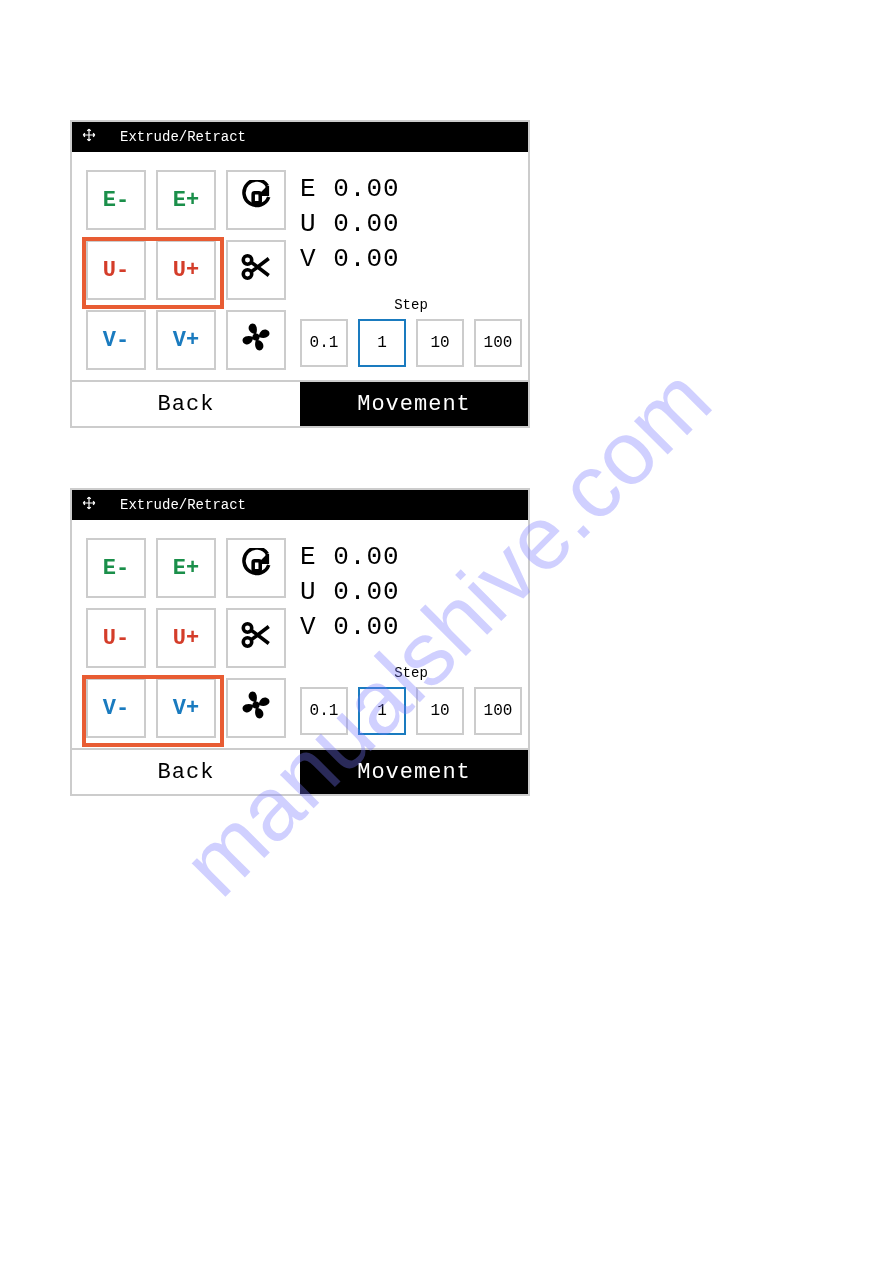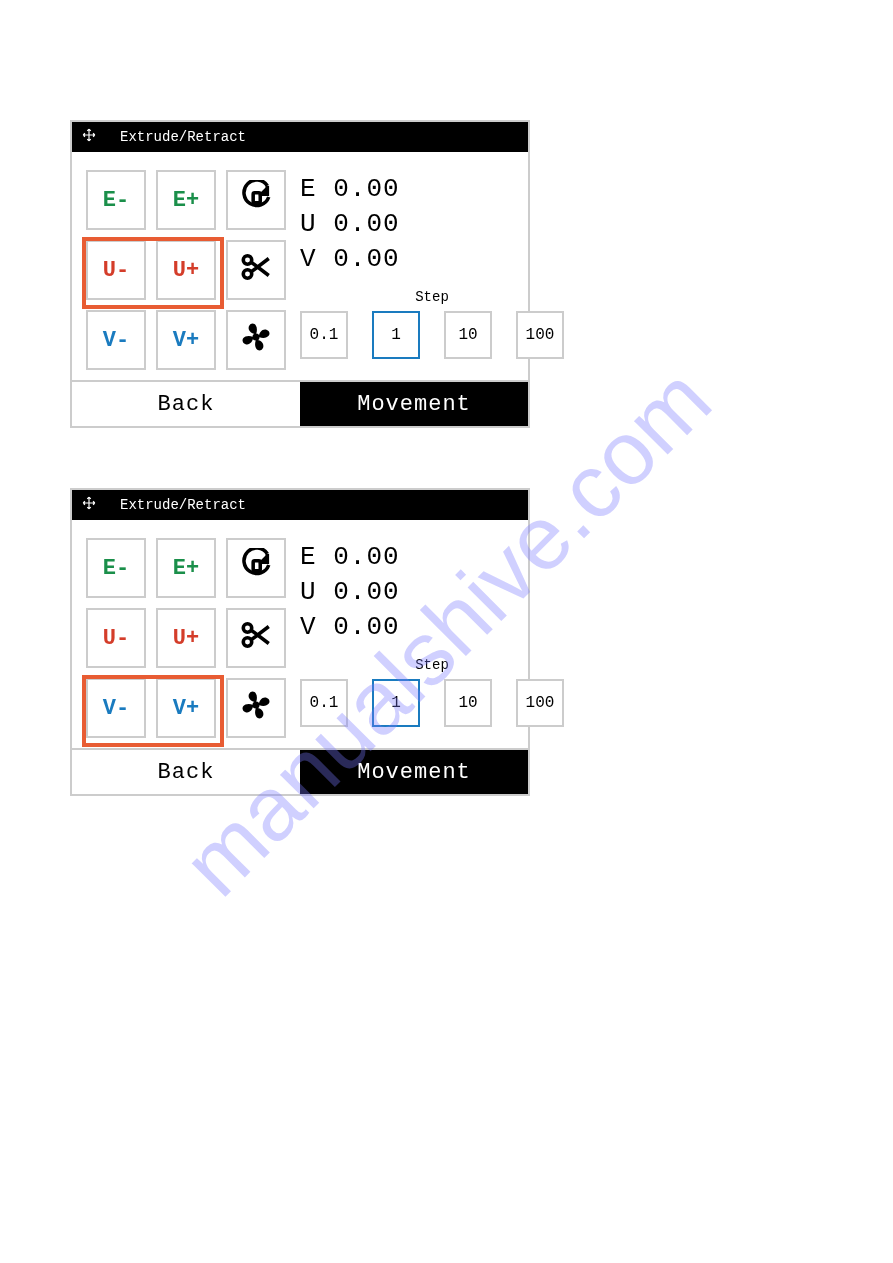--- a/index.html
+++ b/index.html
@@ -84,26 +84,26 @@
       font-weight: normal;
       color: #000;
       line-height: 1.35;
       white-space: pre;
       font-family: "Courier New", monospace;
       letter-spacing: 1px;
     }
     .step-label {
       text-align: center;
       font-size: 14px;
-      margin-top: 12px;
+      margin-top: 20px;
       margin-bottom: 6px;
     }
     .steps {
       display: flex;
-      gap: 24px;
+      gap: 10px;
       justify-content: flex-end;
     }
     .step-btn {
       width: 48px;
       height: 48px;
       border: 2px solid #ccc;
       display: flex;
       align-items: center;
       justify-content: center;
       font-size: 16px;

